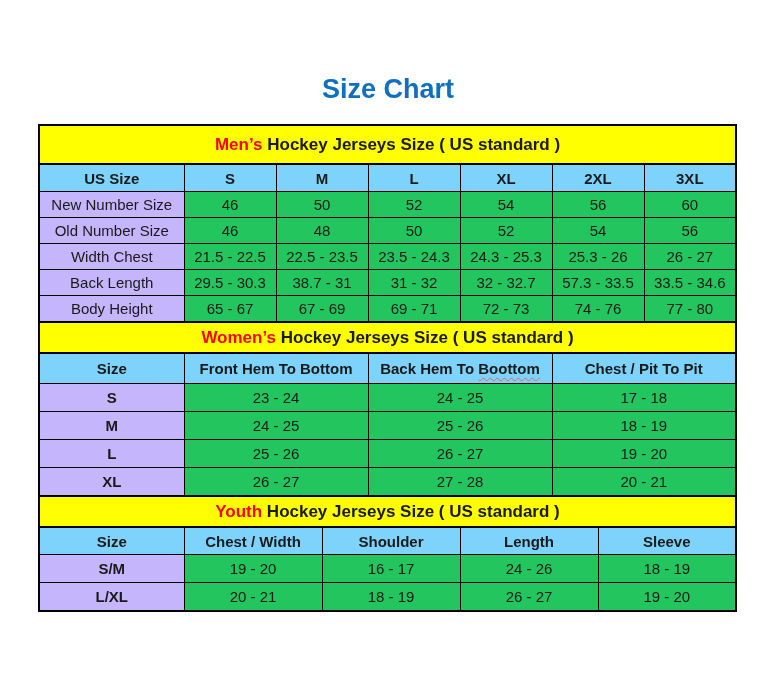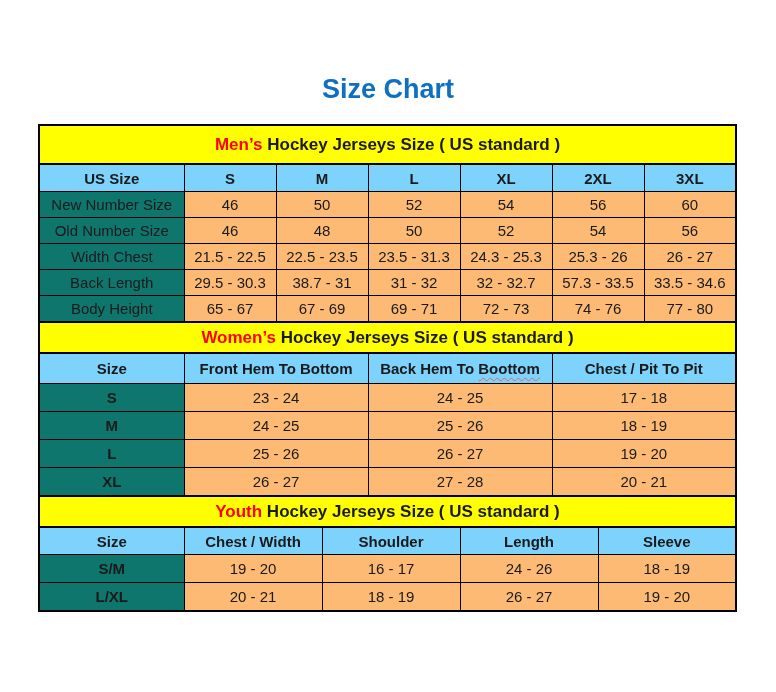--- a/index.html
+++ b/index.html
@@ -61,26 +61,26 @@
     font-size: 15px;
     font-weight: bold;
     height: 26px;
     background: #7dd3fc;
   }
   #t-womens th { height: 29px; }
   table.sec td.val {
     font-size: 15px;
     font-weight: normal;
     height: 25px;
-    background: #fdba74;
+    background: #22c55e;
   }
   table.sec td.rowlabel {
     font-size: 15px;
     font-weight: normal;
-    background: #0f766e;
+    background: #c4b5fd;
   }
   #t-womens td.rowlabel, #t-youth td.rowlabel { font-weight: bold; }
   #t-womens td.val, #t-womens td.rowlabel { height: 27px; }
   #t-youth td.val, #t-youth td.rowlabel { height: 27px; }
   tr.band-row.compact td { height: 29px; }
   .squiggle {
     text-decoration-line: underline;
     text-decoration-style: wavy;
     text-decoration-color: #E06666;
     text-decoration-thickness: 1px;
@@ -139,21 +139,21 @@
             <td class="val">48</td>
             <td class="val">50</td>
             <td class="val">52</td>
             <td class="val">54</td>
             <td class="val">56</td>
           </tr>
           <tr>
             <td class="rowlabel">Width Chest</td>
             <td class="val">21.5 - 22.5</td>
             <td class="val">22.5 - 23.5</td>
-            <td class="val">23.5 - 31.3</td>
+            <td class="val">23.5 - 24.3</td>
             <td class="val">24.3 - 25.3</td>
             <td class="val">25.3 - 26</td>
             <td class="val">26 - 27</td>
           </tr>
           <tr>
             <td class="rowlabel">Back Length</td>
             <td class="val">29.5 - 30.3</td>
             <td class="val">38.7 - 31</td>
             <td class="val">31 - 32</td>
             <td class="val">32 - 32.7</td>

